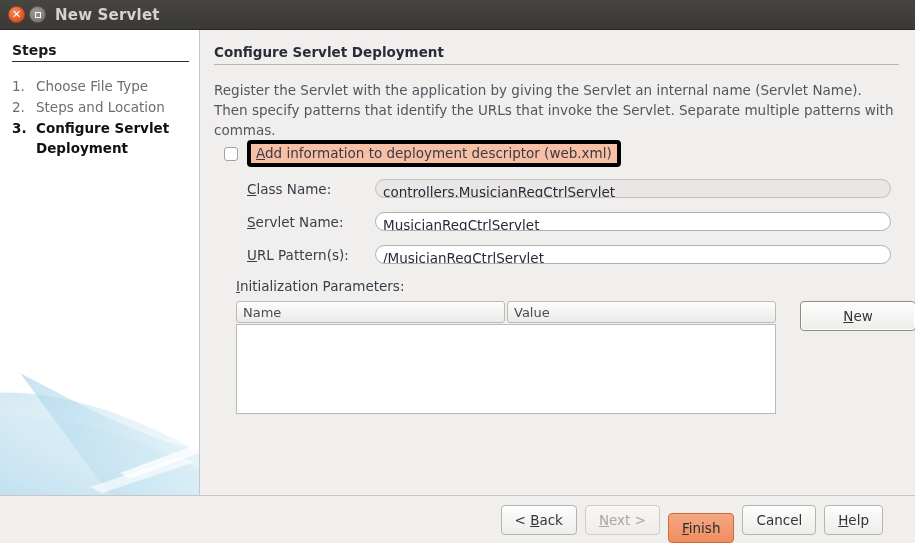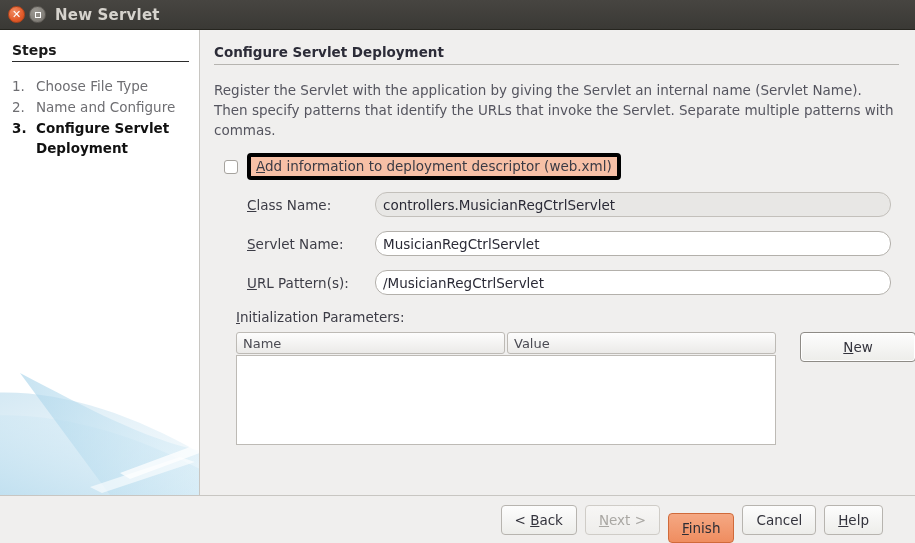--- a/index.html
+++ b/index.html
@@ -145,21 +145,20 @@
     padding-bottom: 4px;
   }
   .content-rule {
     border-bottom: 1px solid #b6b4b0;
     margin-bottom: 15px;
   }
   .description {
     font-size: 13.5px;
     line-height: 20px;
     color: #55555f;
-    margin-bottom: 13px;
     max-width: 690px;
   }
 
   
   .check-row {
     display: flex;
     align-items: center;
     margin: 0 0 12px 10px;
   }
   .checkbox {
@@ -192,21 +191,21 @@
     margin: 0 0 14px 33px;
   }
   .field-label {
     width: 128px;
     flex: 0 0 auto;
     font-size: 13.5px;
     color: #3c3c46;
   }
   .field-input {
     flex: 1 1 auto;
-    height: 25px;
+    height: 19px;
     line-height: 25px;
     border: 1px solid #b3b0ab;
     background: #ffffff;
     border-radius: 12px;
     font-size: 13.5px;
     color: #2a2a36;
     padding: 0 7px;
     box-sizing: border-box;
     margin-right: 8px;
     white-space: nowrap;
@@ -336,21 +335,21 @@
     <div class="steps-panel">
       <div class="steps-title">Steps</div>
       <div class="steps-rule"></div>
 
       <div class="step-row">
         <span class="step-num">1.</span>
         <span class="step-label">Choose File Type</span>
       </div>
       <div class="step-row">
         <span class="step-num">2.</span>
-        <span class="step-label">Name and Configure</span>
+        <span class="step-label">Steps and Location</span>
       </div>
       <div class="step-row current">
         <span class="step-num">3.</span>
         <span class="step-label">Configure Servlet Deployment</span>
       </div>
 
       <svg class="swoosh" viewBox="0 0 215 140" preserveAspectRatio="none">
         <defs>
           <linearGradient id="sw1" x1="0" y1="0" x2="1" y2="1">
             <stop offset="0%" stop-color="#cfe6f2" stop-opacity="0.95"></stop>

